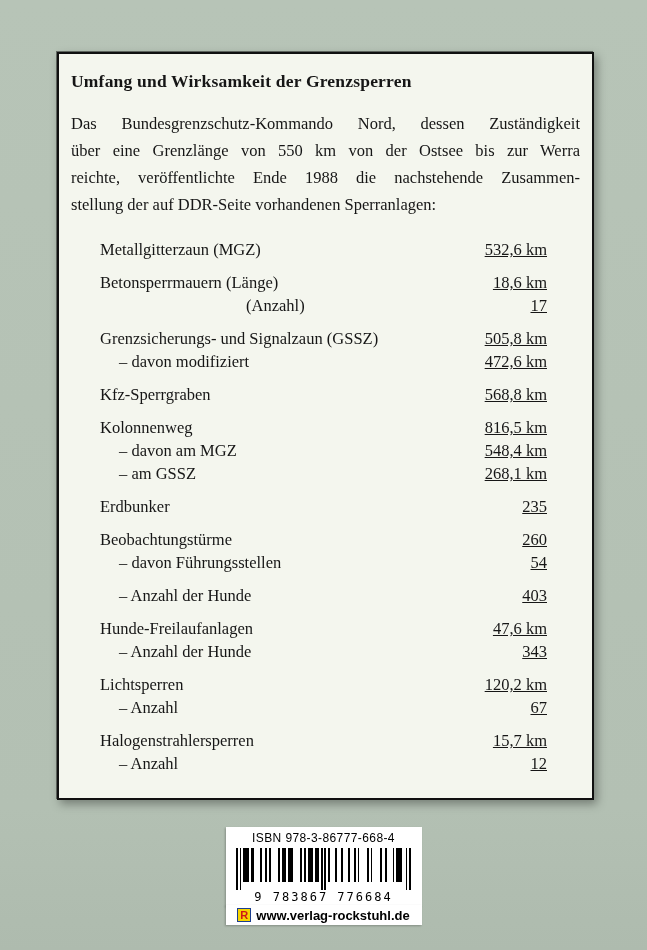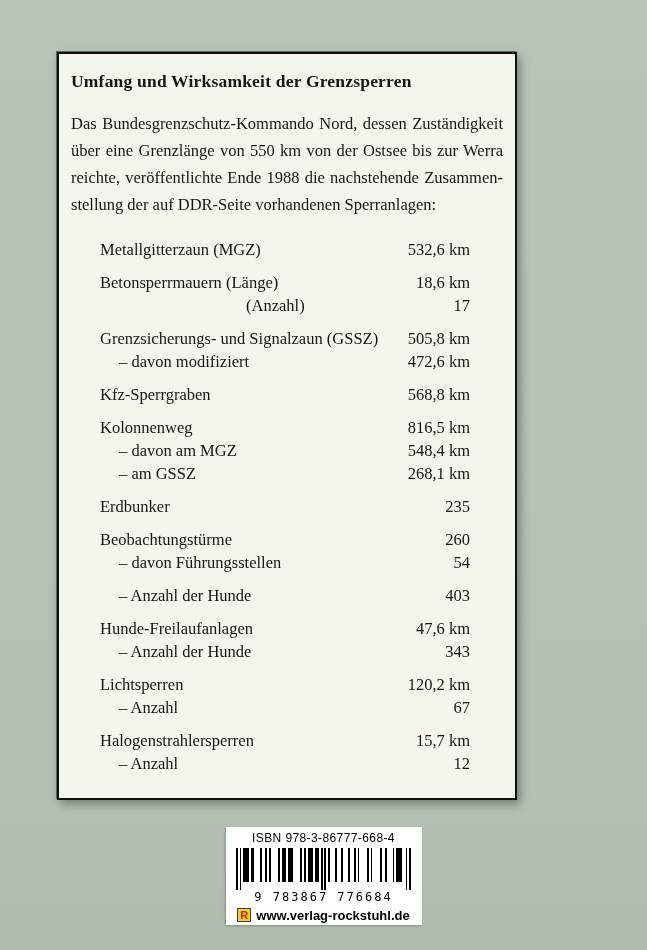--- a/index.html
+++ b/index.html
@@ -7,37 +7,37 @@
   body {
     position:relative;
     background:#b5c2b5;
     font-family:"Liberation Serif", serif;
     color:#161616;
     overflow:hidden;
   }
   .cover { position:absolute; inset:0; background:linear-gradient(180deg,#b7c4b7 0%, #b3c0b3 85%, #aebbae 100%); }
 
   .panel {
-    position:absolute; left:57px; top:52px; width:460px; height:748px;
+    position:absolute; left:57px; top:52px; width:537px; height:748px;
     background:#f4f6ee;
     border:2px solid #101010;
     box-shadow:3px 4px 9px rgba(0,0,0,0.35), -1px -1px 0 rgba(0,0,0,0.45);
     padding:17px 12px 0 12px;
   }
   .title { font-weight:bold; font-size:17.5px; letter-spacing:0.2px; }
   .intro { margin-top:18px; font-size:16.5px; line-height:27px; }
   .jline { text-align:justify; text-align-last:justify; }
   .lastline { text-align:left; }
 
   .stat-table { margin-top:20px; padding-left:29px; padding-right:33px; font-size:16.5px; }
   .group { margin-top:10px; }
   .group:first-child { margin-top:16px; }
   .trow { display:flex; justify-content:space-between; line-height:23px; }
   .tlabel { white-space:nowrap; }
-  .tvalue { white-space:nowrap; }
+  .tvalue { white-space:nowrap;text-decoration:underline; }
   .indent-dash .tlabel { padding-left:19px; }
   .indent-center .tlabel { padding-left:146px; }
 
   .barcode-box {
     position:absolute; left:50%; transform:translateX(-50%); top:827px;
     width:196px; background:#ffffff; padding:4px 8px 2px;
     text-align:center; box-shadow:-1px 1px 2px rgba(0,0,0,0.25);
   }
   .isbn-label {
     font-family:"Liberation Sans", sans-serif;

